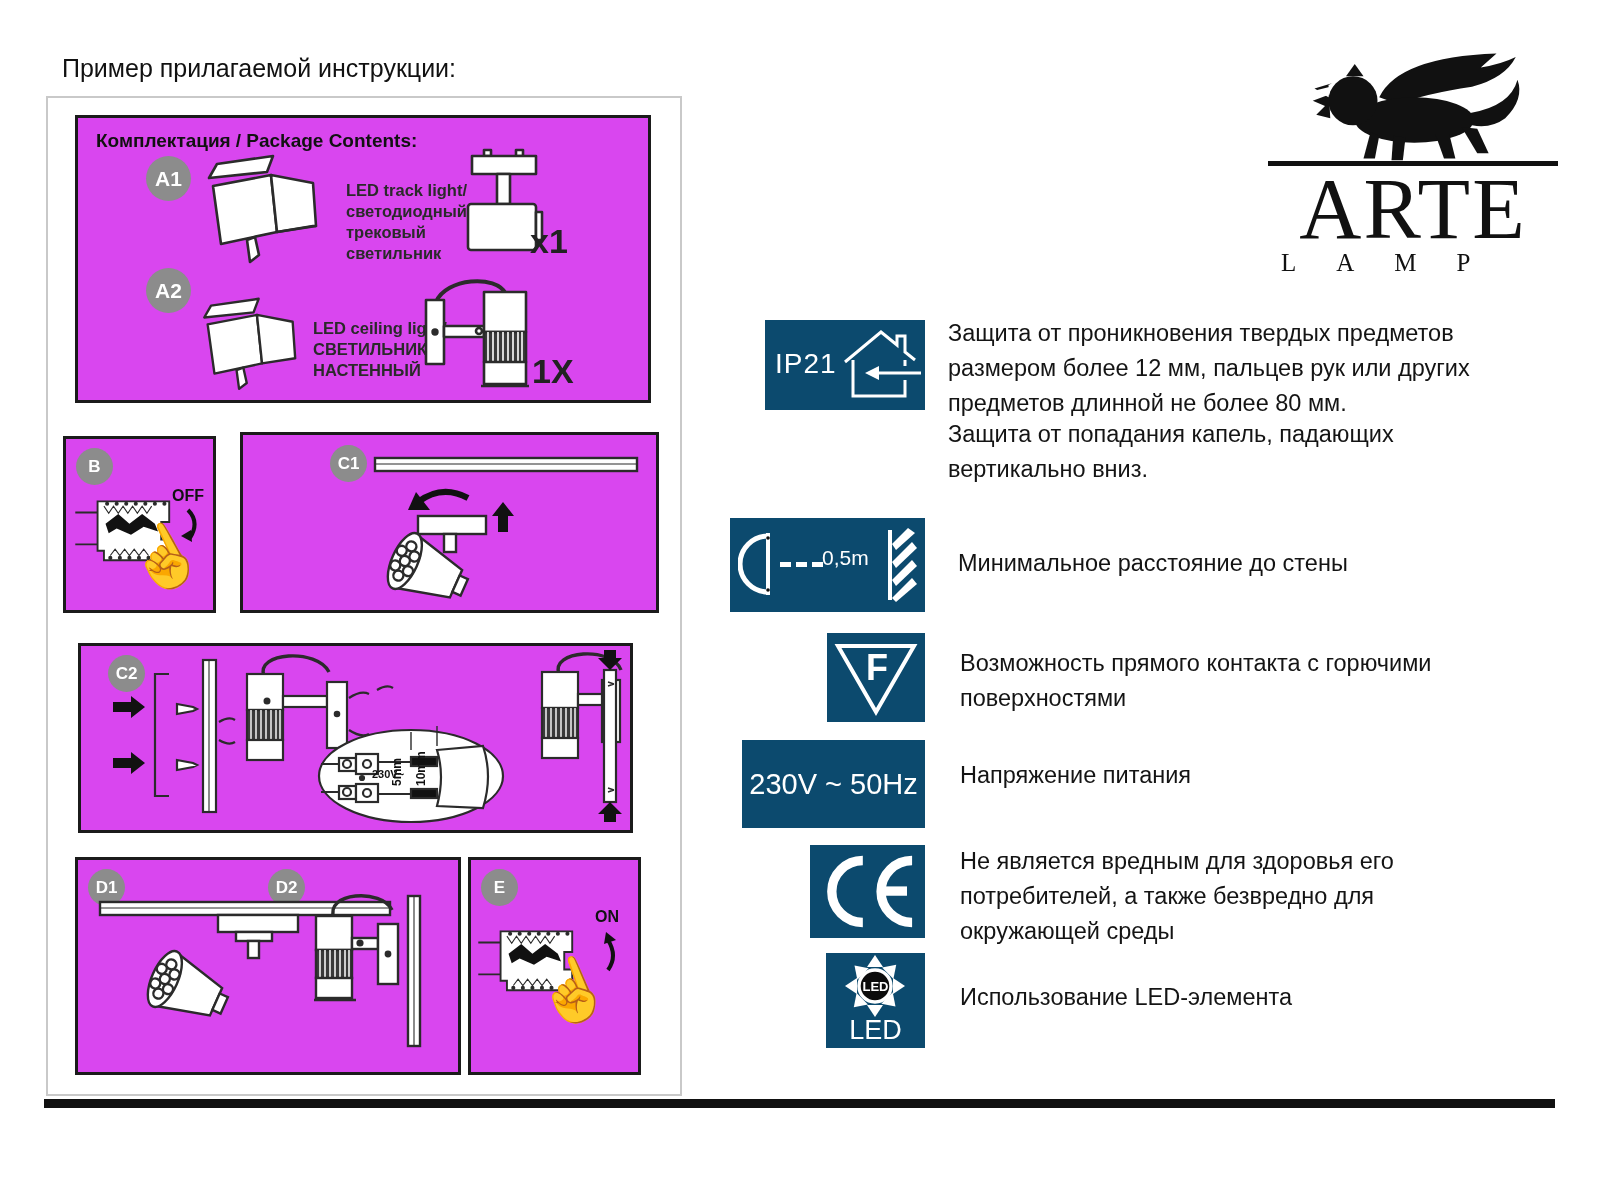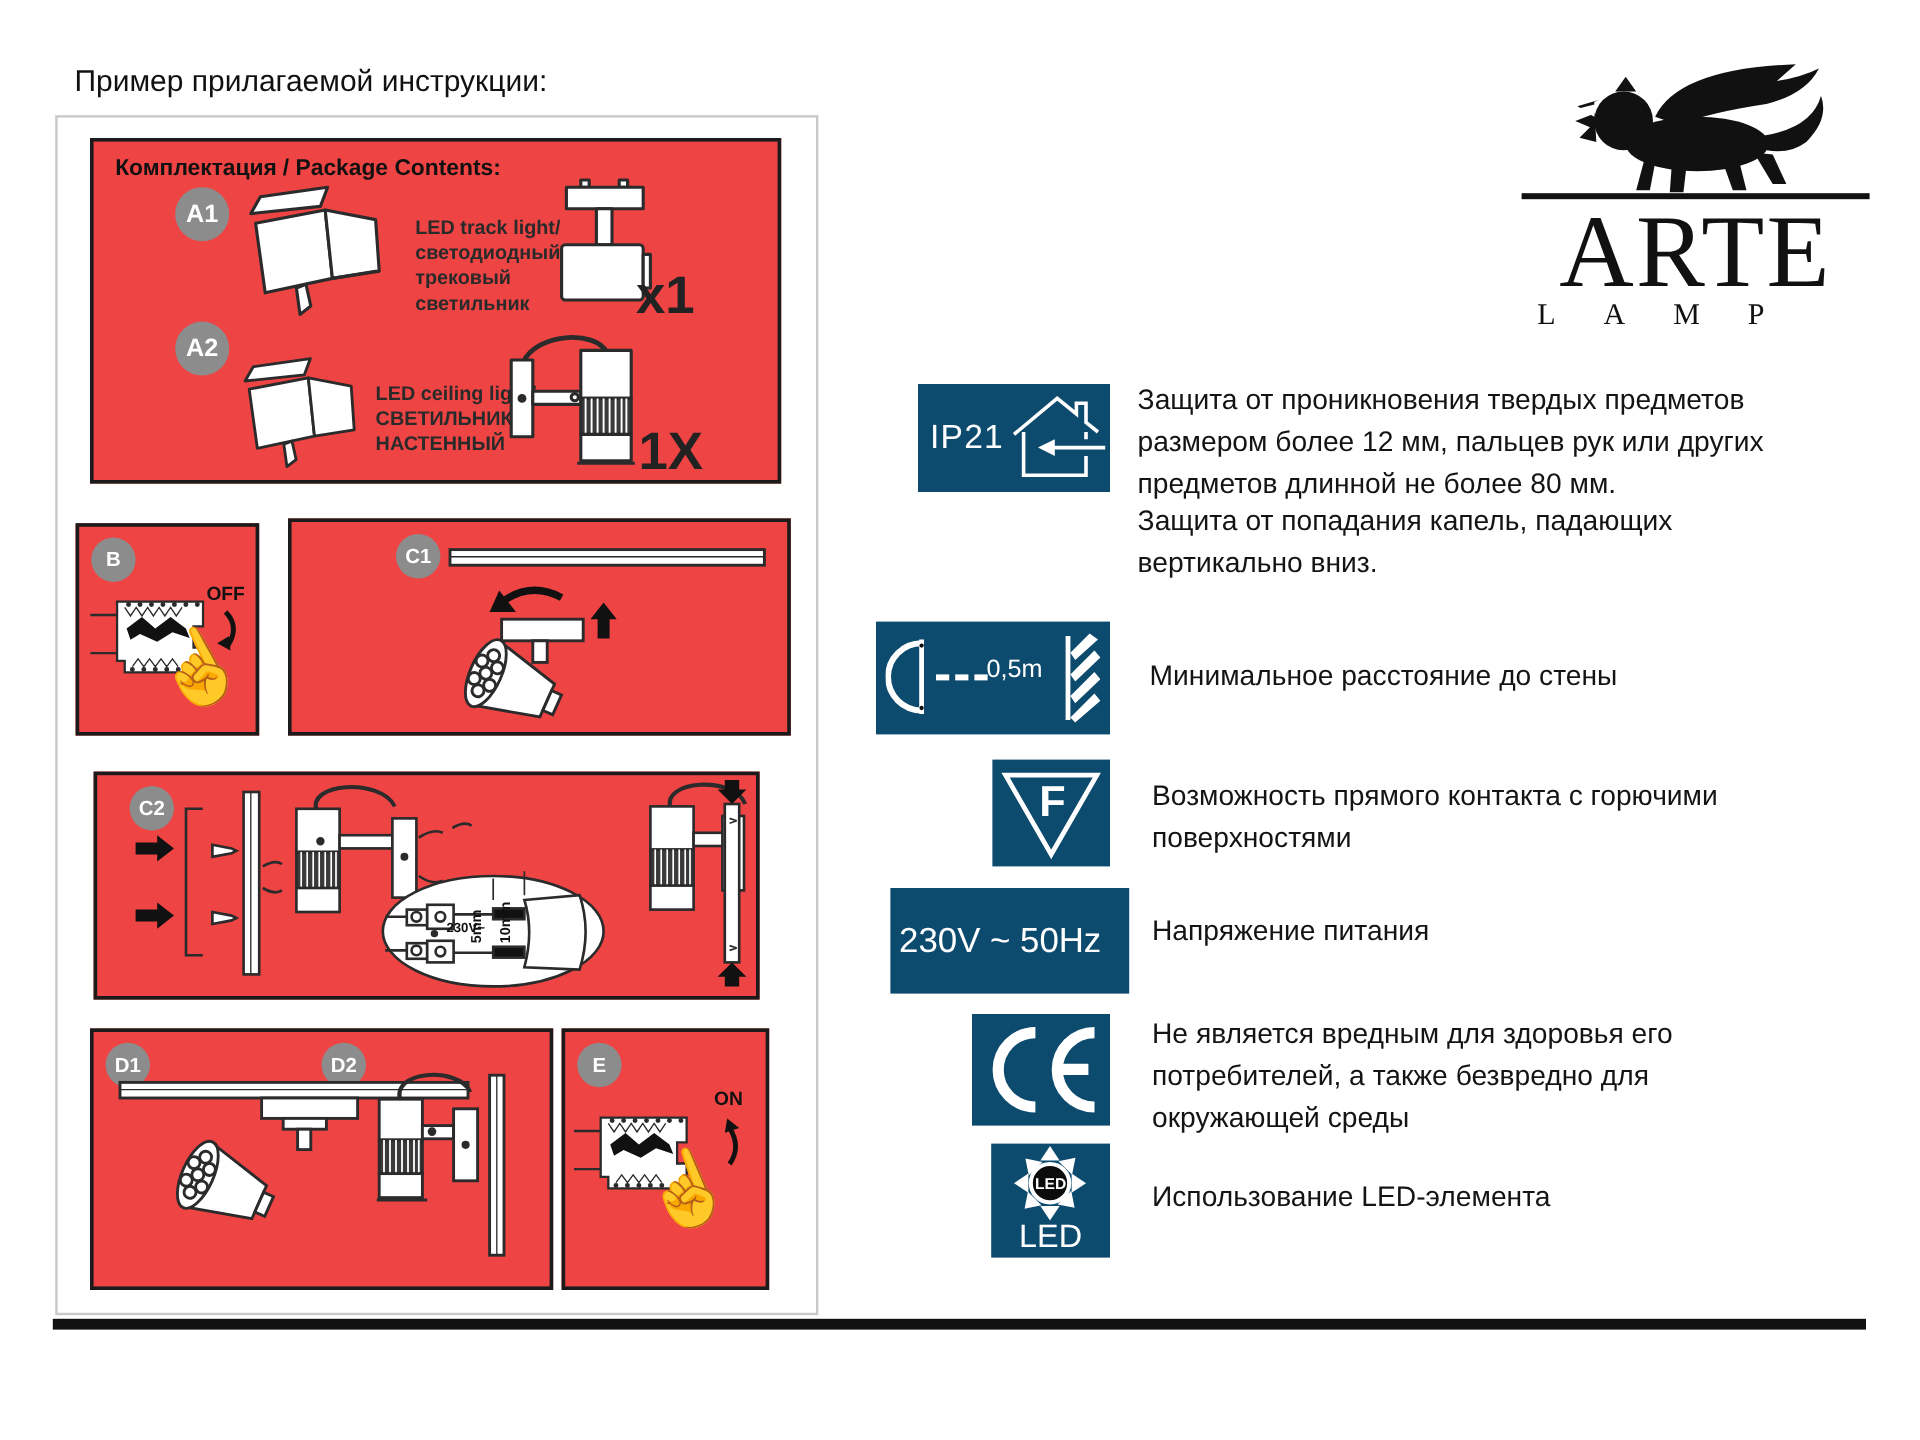--- a/index.html
+++ b/index.html
@@ -1,27 +1,27 @@
 <!DOCTYPE html>
 <html><head>
 <meta charset="utf-8">
 <style>
   html,body{margin:0;padding:0;background:#e8e8e8;}
   .page{position:relative;width:1600px;height:1200px;background:#ffffff;overflow:hidden;
         font-family:"Liberation Sans", sans-serif;color:#1a1a1a;}
   .abs{position:absolute;}
   .page-title{left:62px;top:54px;font-size:25px;color:#111;}
   .outer-panel{left:46px;top:96px;width:632px;height:996px;border:2px solid #c9c9c9;background:#fff;}
-  .box{position:absolute;border:3px solid #1b1b1b;background:#ef4444;}
+  .box{position:absolute;border:3px solid #1b1b1b;background:#d946ef;}
   .badge{position:absolute;border-radius:50%;background:#8c8c8c;color:#fff;font-weight:bold;
          display:flex;align-items:center;justify-content:center;}
   .badge.big{width:45px;height:45px;font-size:21px;}
   .badge.small{width:37px;height:37px;font-size:17px;}
   .desc{font-size:16.5px;font-weight:bold;line-height:21px;color:#2a2a2a;}
-  .qty{font-size:44px;font-weight:bold;color:#222;}
+  .qty{font-size:34px;font-weight:bold;color:#222;}
   .pkg-heading{font-size:19px;color:#111;}
   .pkg-heading .ru{font-weight:bold;}
   .pkg-heading .en{font-weight:bold;margin-left:5px;}
   .switch-label{font-size:16px;font-weight:bold;color:#111;}
   .hand{font-size:60px;color:#2b2b2b;line-height:1;}
   .tile{position:absolute;background:#0c4a6e;color:#fff;}
   .tile-text{position:absolute;color:#fff;font-weight:bold;}
   .sym-text{font-size:23.5px;line-height:35px;color:#141414;}
   .wordmark{font-family:"Liberation Serif", serif;color:#111;text-align:center;line-height:1;}
   .mini-label{font-size:16px;font-weight:bold;color:#111;}
@@ -371,21 +371,21 @@
       <polygon points="6,8 82,8 44,74" fill="none" stroke="#fff" stroke-width="4"></polygon>
     </svg>
     <div class="tile-text" style="left:39px;top:14px;font-size:36px;">F</div>
   </div>
   <div class="abs sym-text" style="left:960px;top:646px;">
     <div>Возможность прямого контакта с горючими</div>
     <div>поверхностями</div>
   </div>
 
   
-  <div class="tile" style="left:742px;top:740px;width:199px;height:88px;text-decoration:underline;">
+  <div class="tile" style="left:742px;top:740px;width:183px;height:88px;text-decoration:underline;">
     <div class="tile-text" style="left:0;top:28px;width:183px;text-align:center;font-size:29px;font-weight:normal;">230V ~ 50Hz</div>
   </div>
   <div class="abs sym-text" style="left:960px;top:758px;">Напряжение питания</div>
 
   
   <div class="tile" style="left:810px;top:845px;width:115px;height:93px;">
     <svg class="abs" style="left:8px;top:7px;" width="99" height="79" viewBox="0 0 115 93">
       <path d="M52,10 A36,36 0 1 0 52,83" fill="none" stroke="#fff" stroke-width="11"></path>
       <path d="M110,10 A36,36 0 1 0 110,83" fill="none" stroke="#fff" stroke-width="11"></path>
       <line x1="74" y1="46" x2="104" y2="46" stroke="#fff" stroke-width="11"></line>

